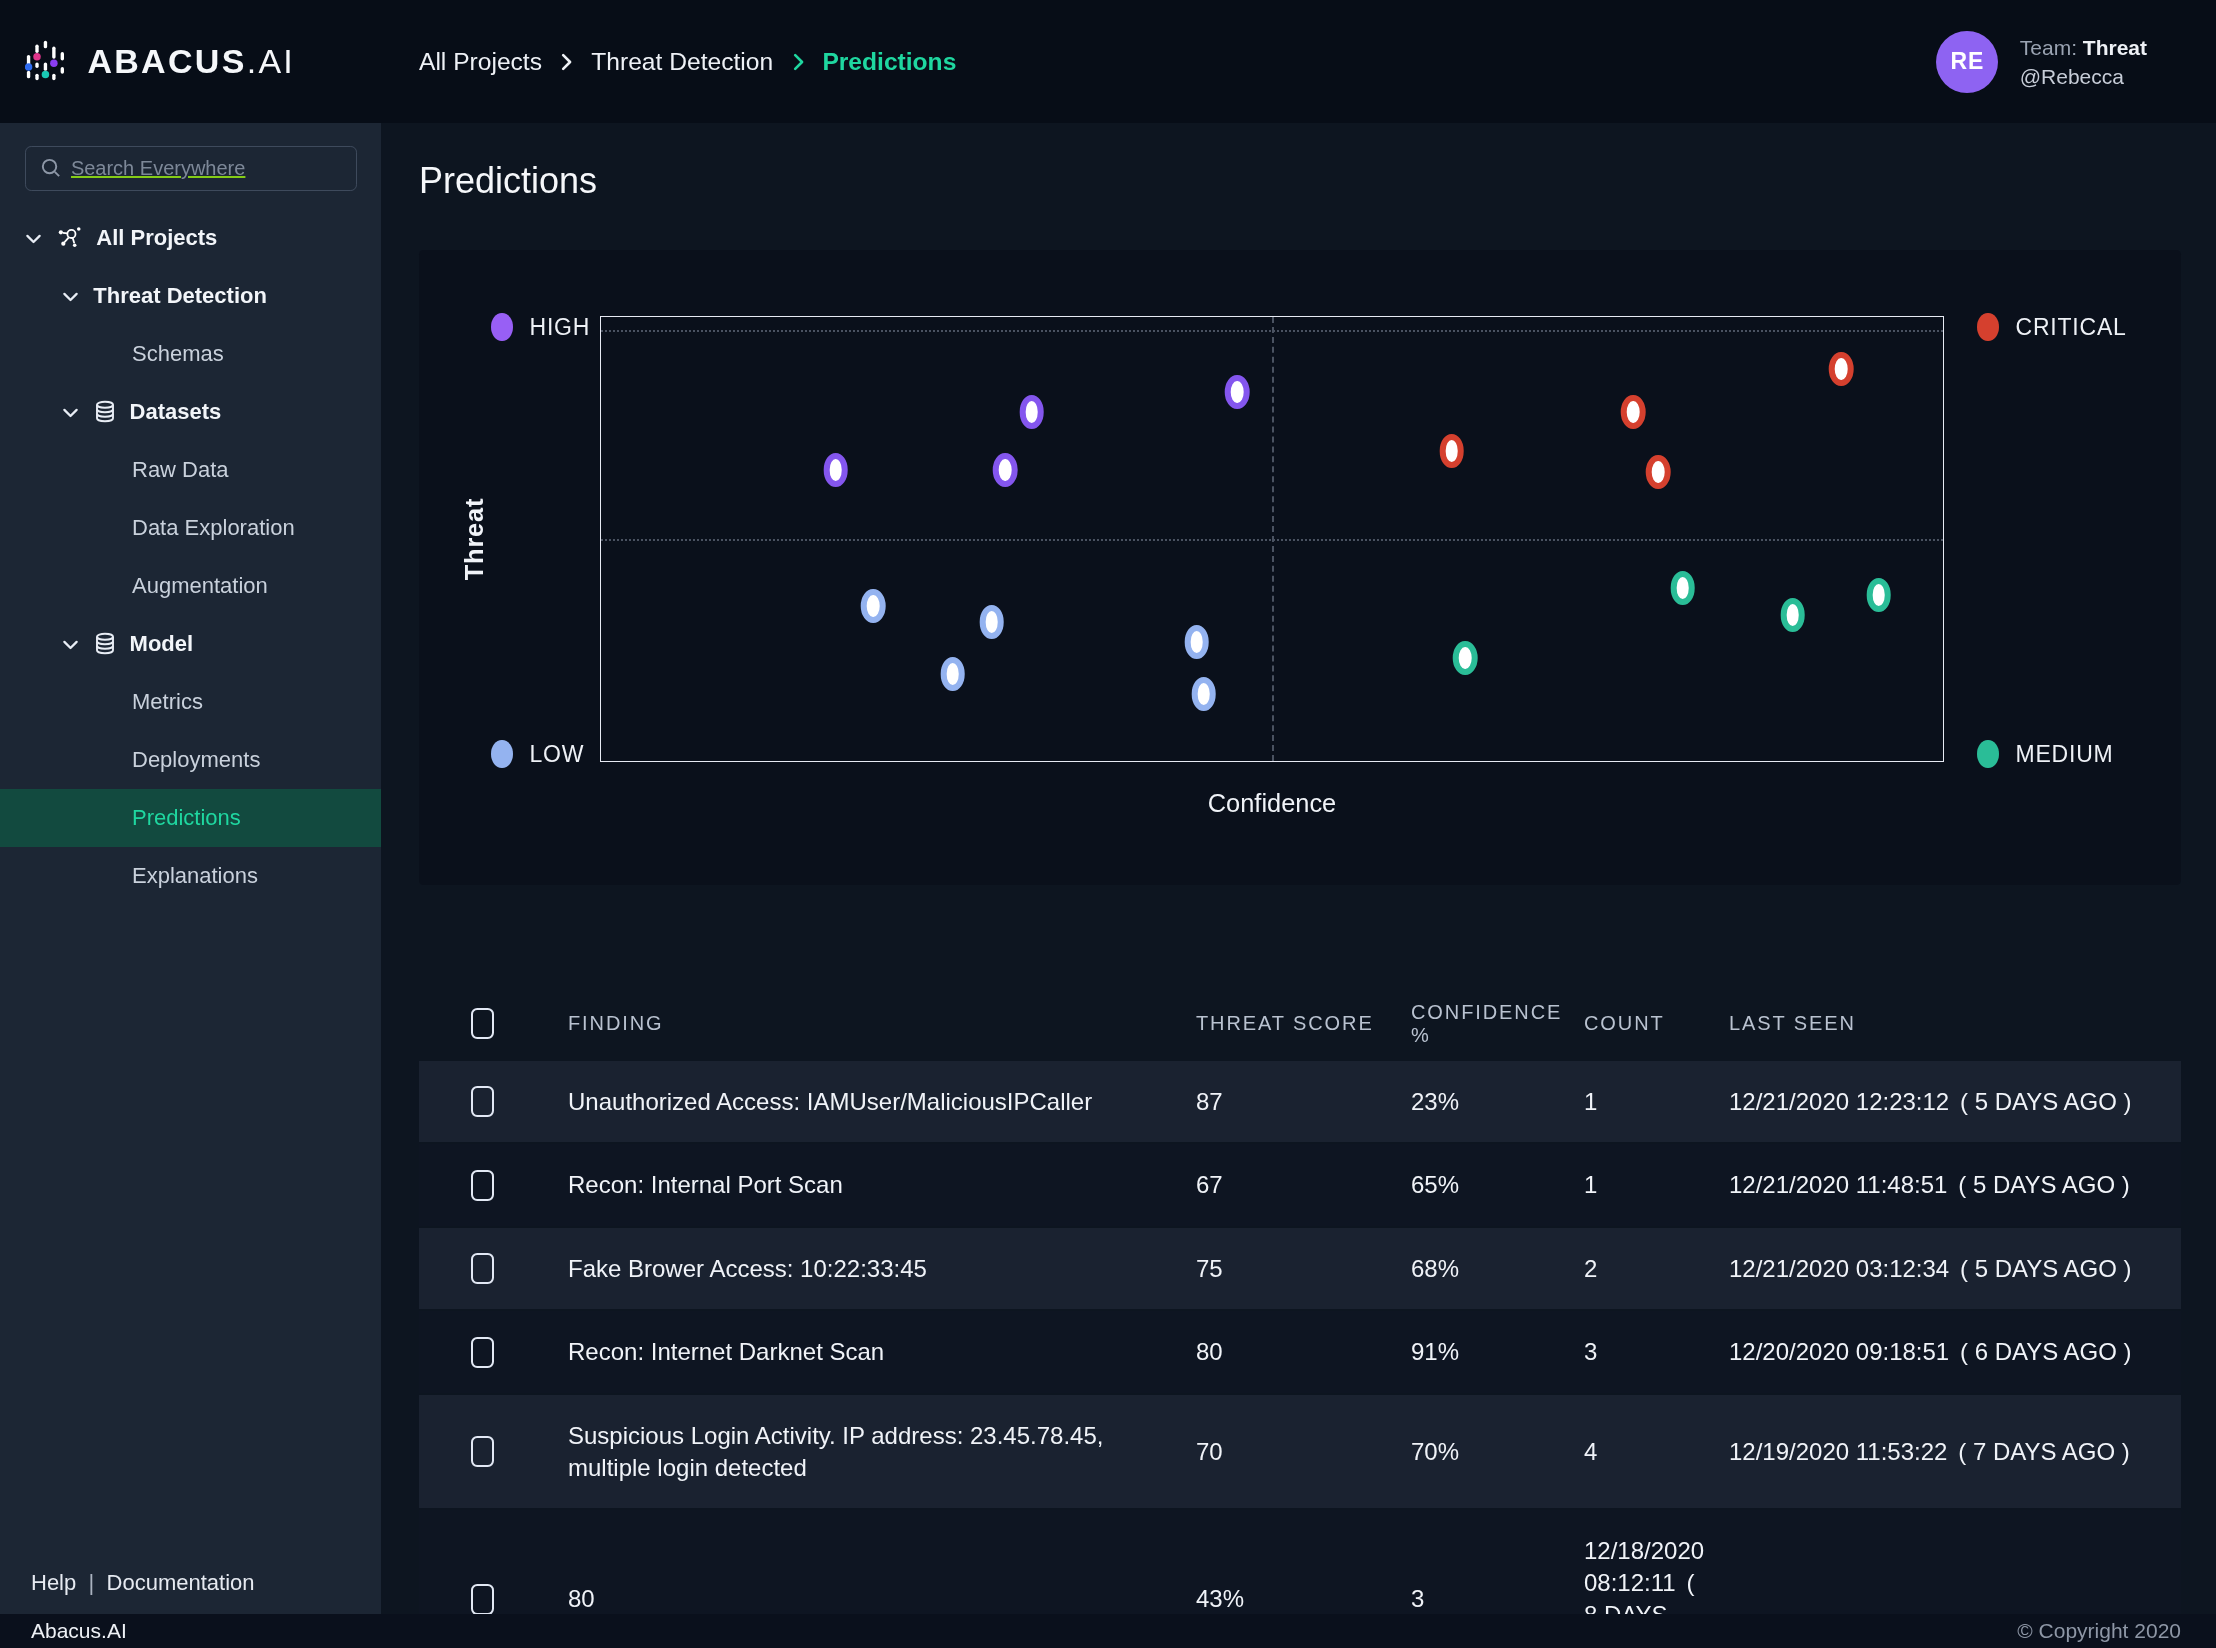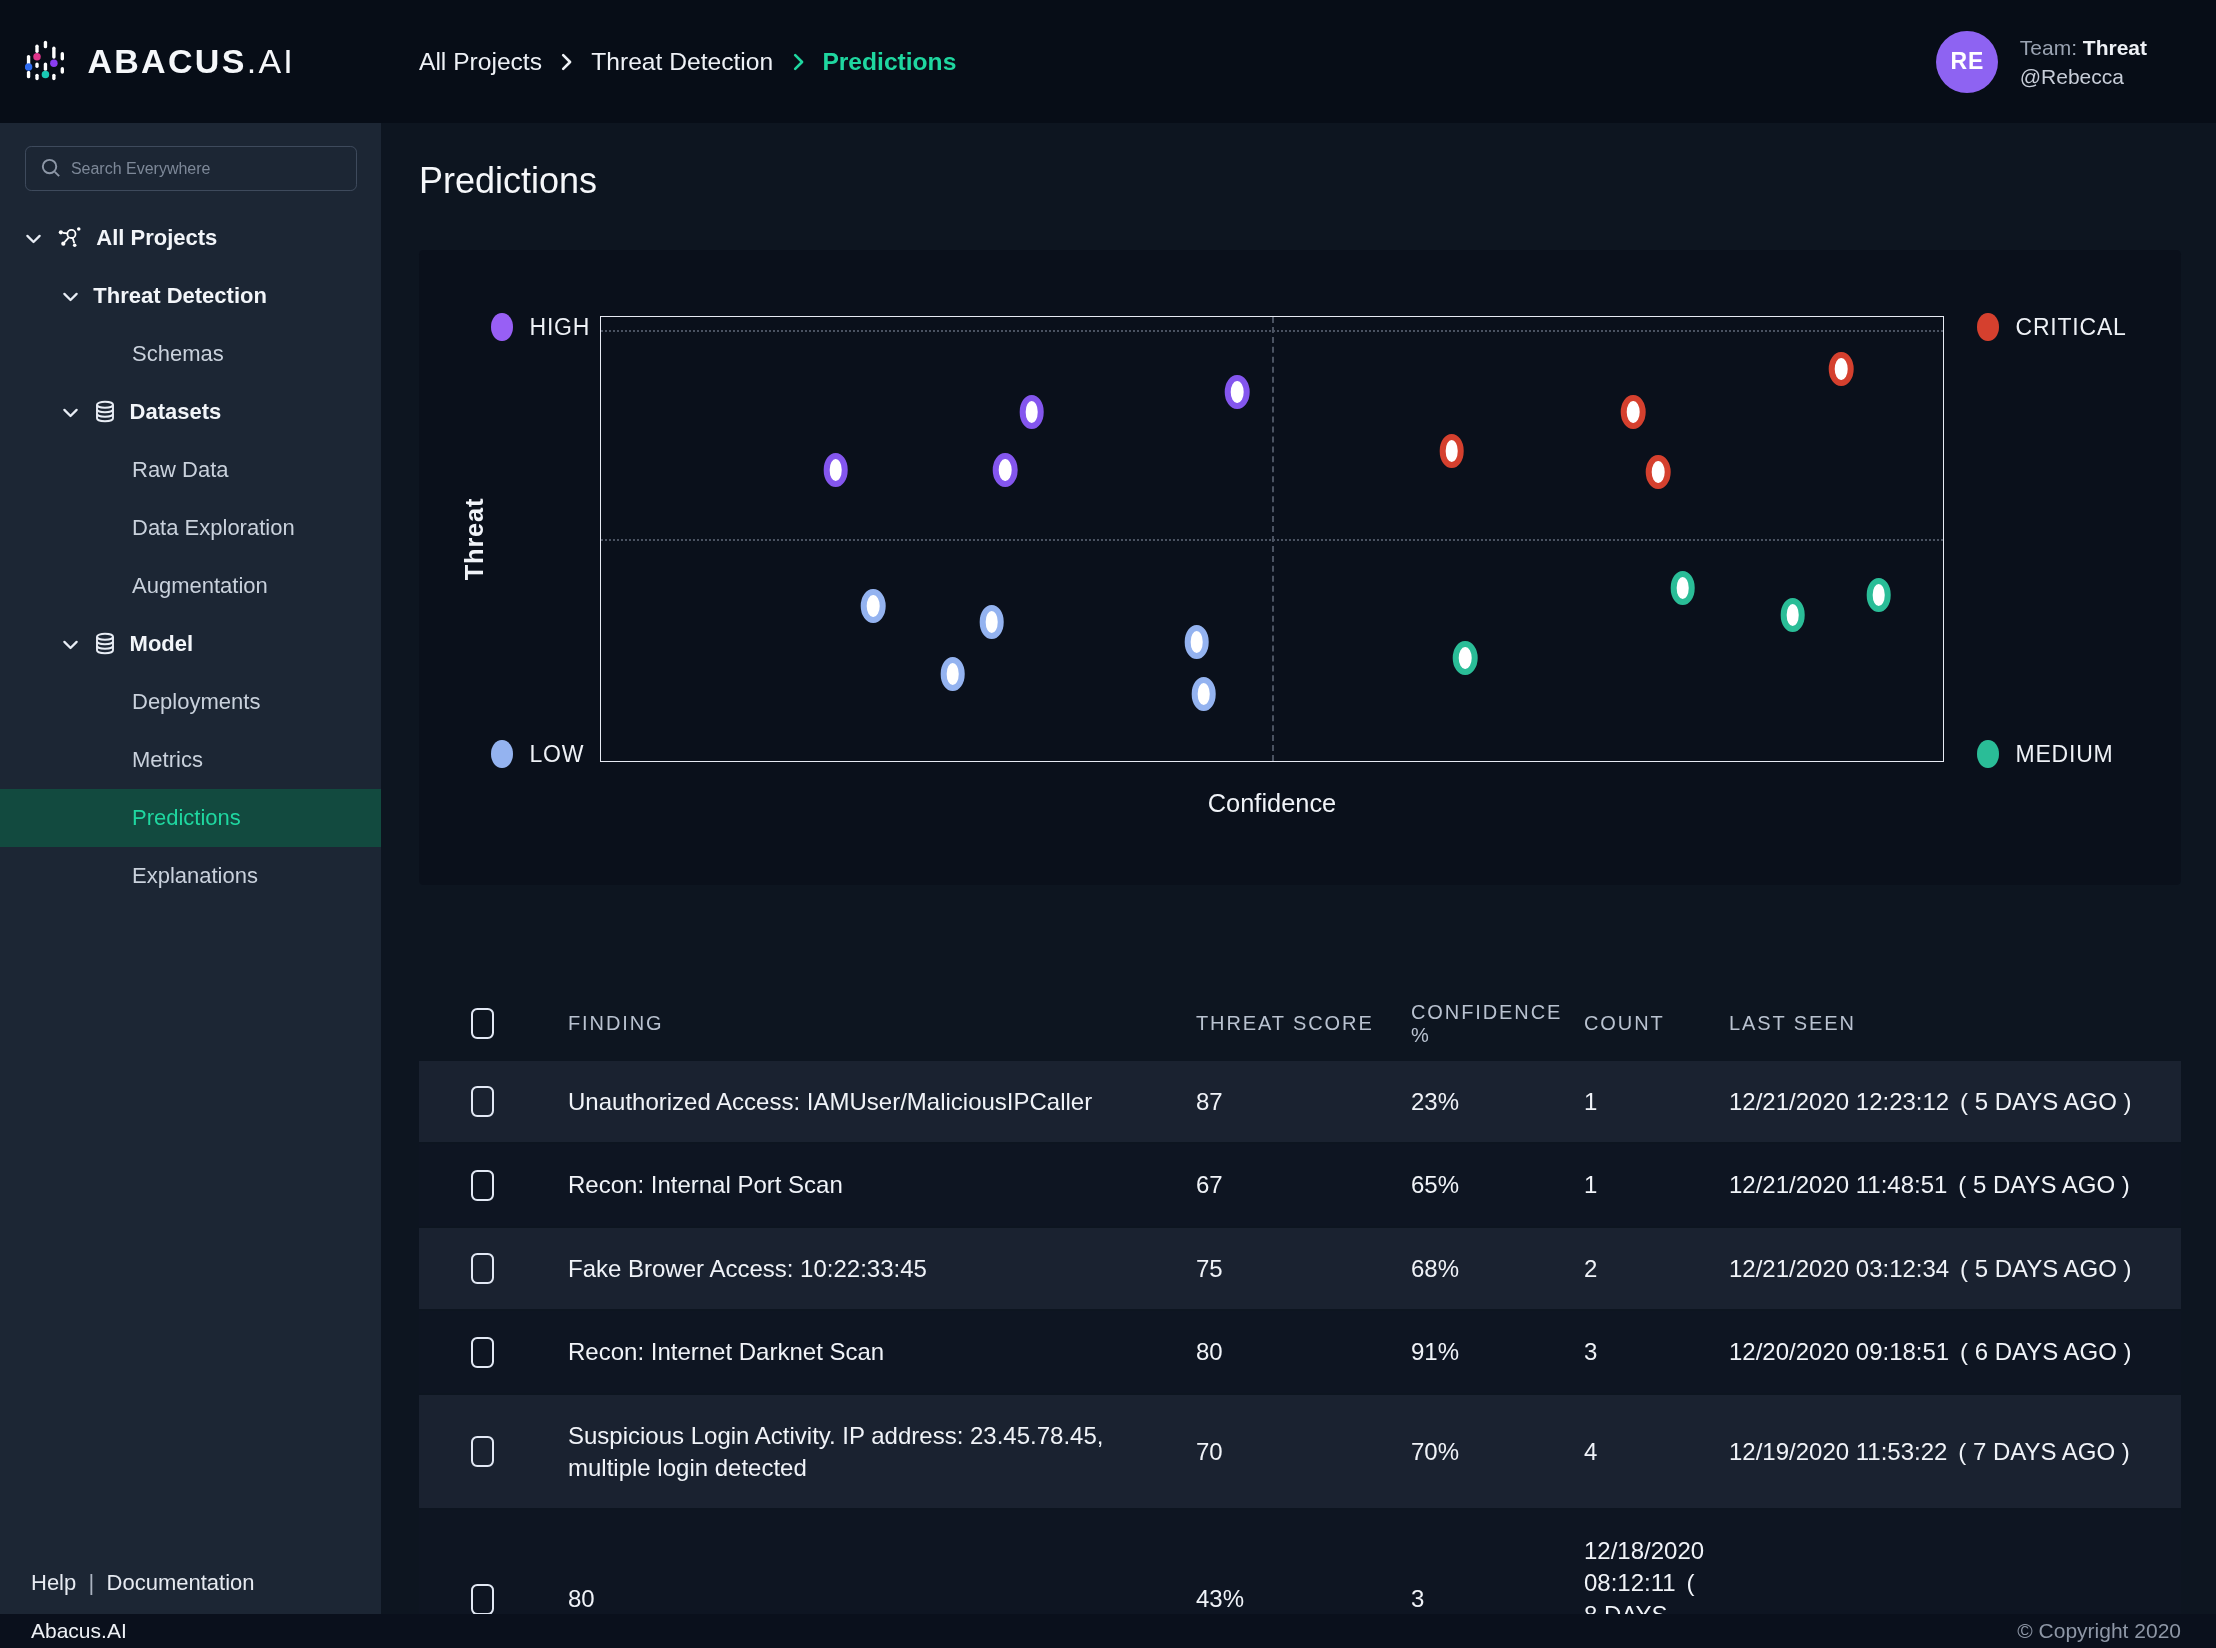--- a/index.html
+++ b/index.html
@@ -21,21 +21,21 @@
   .avatar { width:62px; height:62px; border-radius:50%; background:#8e63f2; display:flex; align-items:center; justify-content:center;
             font-size:23px; font-weight:700; color:#ffffff; letter-spacing:0.8px; }
   .user-lines { font-size:21px; line-height:29px; }
   .team-label { color:#9aa3b2; }
   .team-name { color:#eef1f6; font-weight:700; }
   .user-handle { color:#c7cdd8; }
   
   .sidebar { position:absolute; left:0; top:123px; width:381px; bottom:34px; background:#1c2634; z-index:4; }
   .search-wrap { position:relative; margin:23px 23px 0 25.4px; width:332px; height:45px;
                  border:1.5px solid #3e4a5c; border-radius:6.2px; display:flex; align-items:center; padding:0 12.3px; gap:9.2px; background:transparent; }
-  .search-wrap input { flex:1; background:transparent; border:none; outline:none; color:#84cc16; font-size:16px; font-family:inherit; }
+  .search-wrap input { flex:1; background:transparent; border:none; outline:none; color:#84cc16; font-size:20px; font-family:inherit;text-decoration:underline; }
   .search-wrap input::placeholder { color:#7d8898; }
   .tree { position:absolute; left:0; top:86px; width:100%; }
   .tree-item { height:58px; display:flex; align-items:center; font-size:22px; color:#c9d1dc; cursor:default; }
   .tree-item .chev { display:flex; align-items:center; }
   .tree-item .ticon { display:flex; align-items:center; }
   .tree-item.bold .tlabel { font-weight:700; color:#f2f5f9; }
   .tree-item.lv0 { padding-left:23px; } .tree-item.lv0 .chev{ margin-right:12.3px; } .tree-item.lv0 .ticon{ margin-right:14px; }
   .tree-item.lv1 { padding-left:60px; } .tree-item.lv1 .chev{ margin-right:12.3px; } .tree-item.lv1 .ticon{ margin-right:12.3px; }
   .tree-item.lv2 { padding-left:132px; }
   .tree-item.selected { background:#124a3f; }
@@ -208,24 +208,24 @@
           <svg width="24" height="25.4" viewBox="0 0 24 24" fill="none" stroke="#e8edf5" stroke-width="1.9">
             <ellipse cx="12" cy="5" rx="8" ry="3"></ellipse>
             <path d="M4 5v4.5c0 1.66 3.58 3 8 3s8-1.34 8-3V5"></path>
             <path d="M4 9.5V14c0 1.66 3.58 3 8 3s8-1.34 8-3V9.5"></path>
             <path d="M4 14v4.5c0 1.66 3.58 3 8 3s8-1.34 8-3V14"></path>
           </svg>
         </span>
         <span class="tlabel">Model</span>
       </div>
       <div class="tree-item lv2">
+        <span class="tlabel">Metrics</span>
+      </div>
+      <div class="tree-item lv2">
         <span class="tlabel">Deployments</span>
-      </div>
-      <div class="tree-item lv2">
-        <span class="tlabel">Metrics</span>
       </div>
       <div class="tree-item lv2 selected">
         <span class="tlabel">Predictions</span>
       </div>
       <div class="tree-item lv2">
         <span class="tlabel">Explanations</span>
       </div>
     </div>
 
   <div class="side-links">

